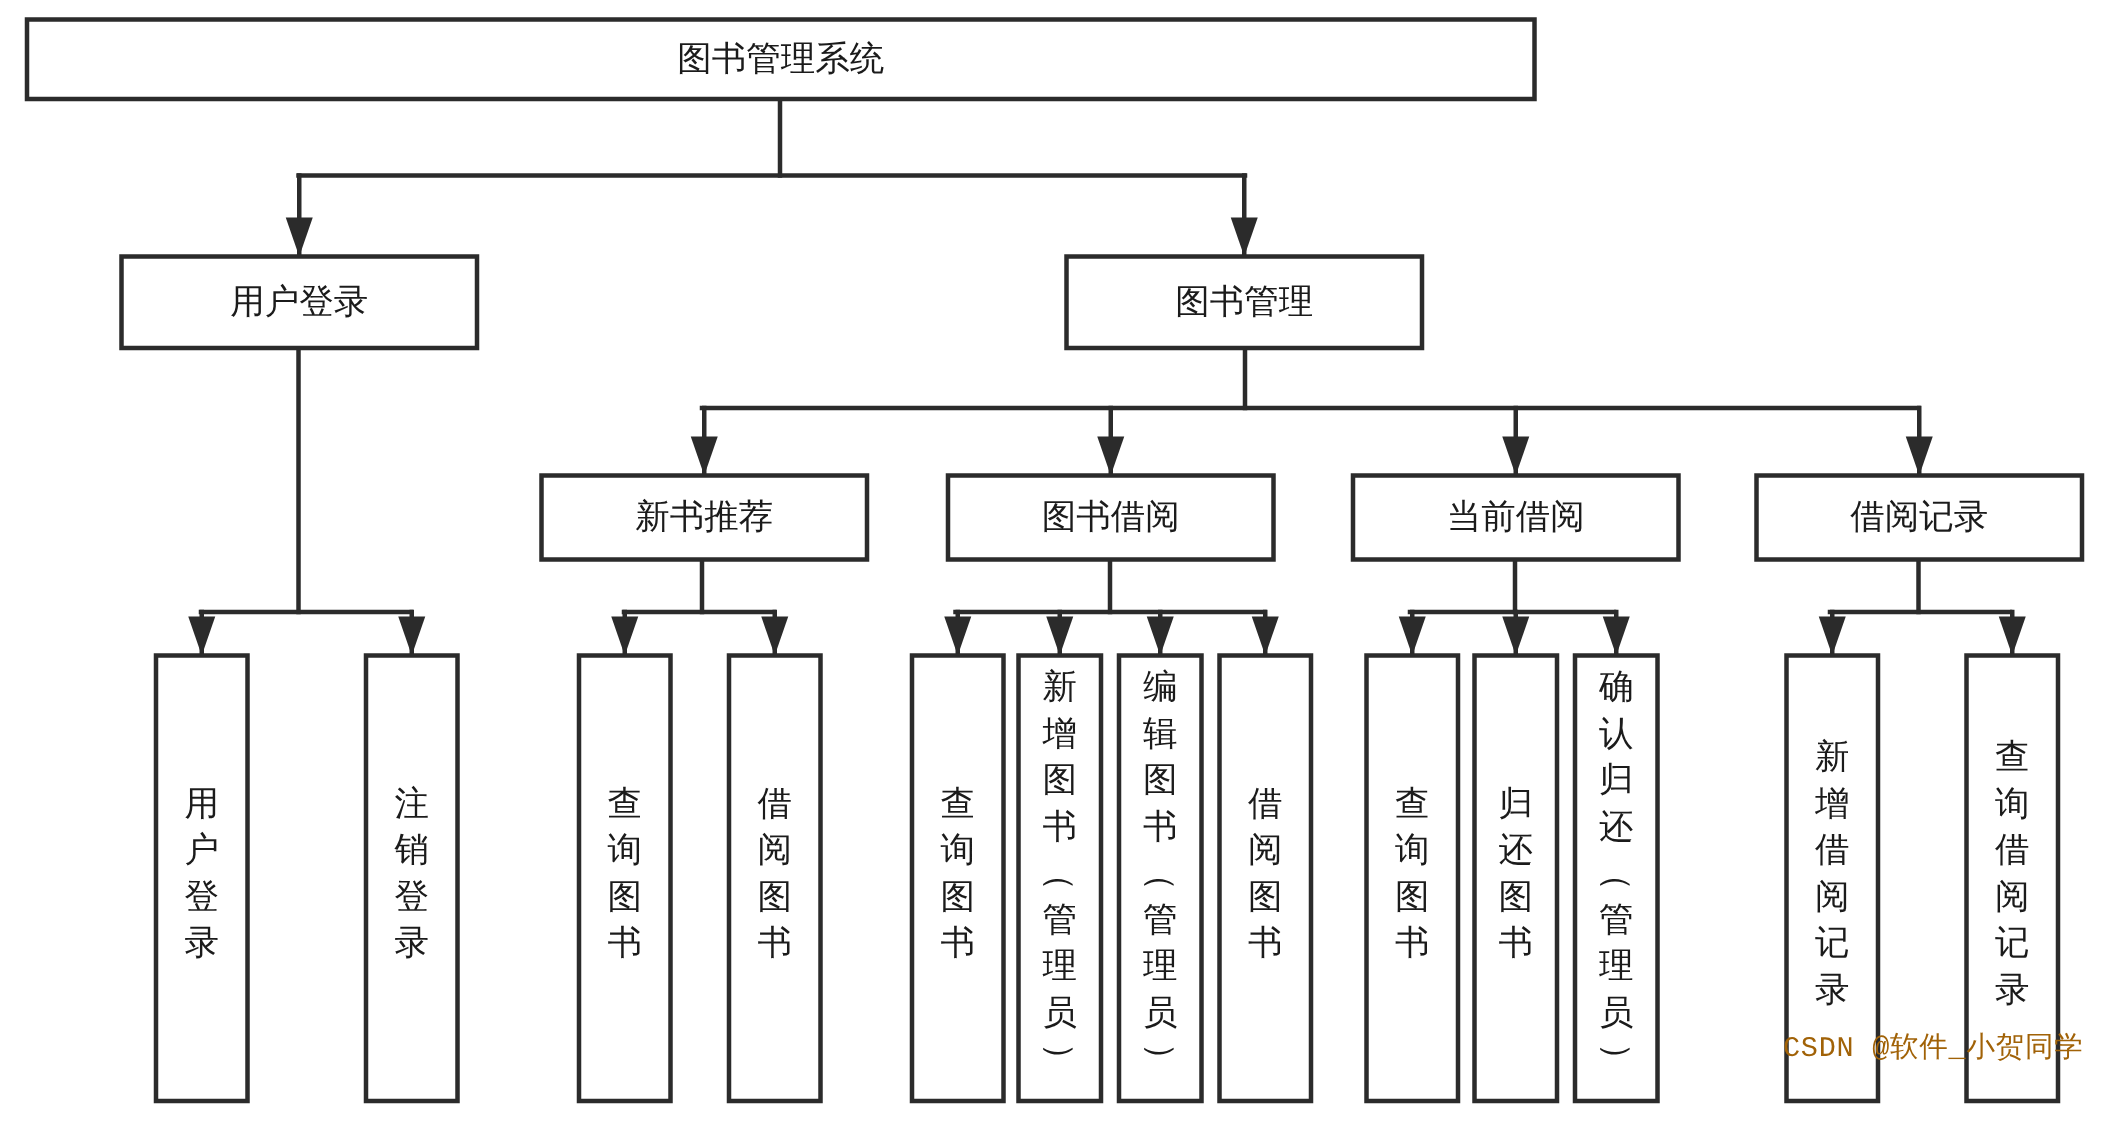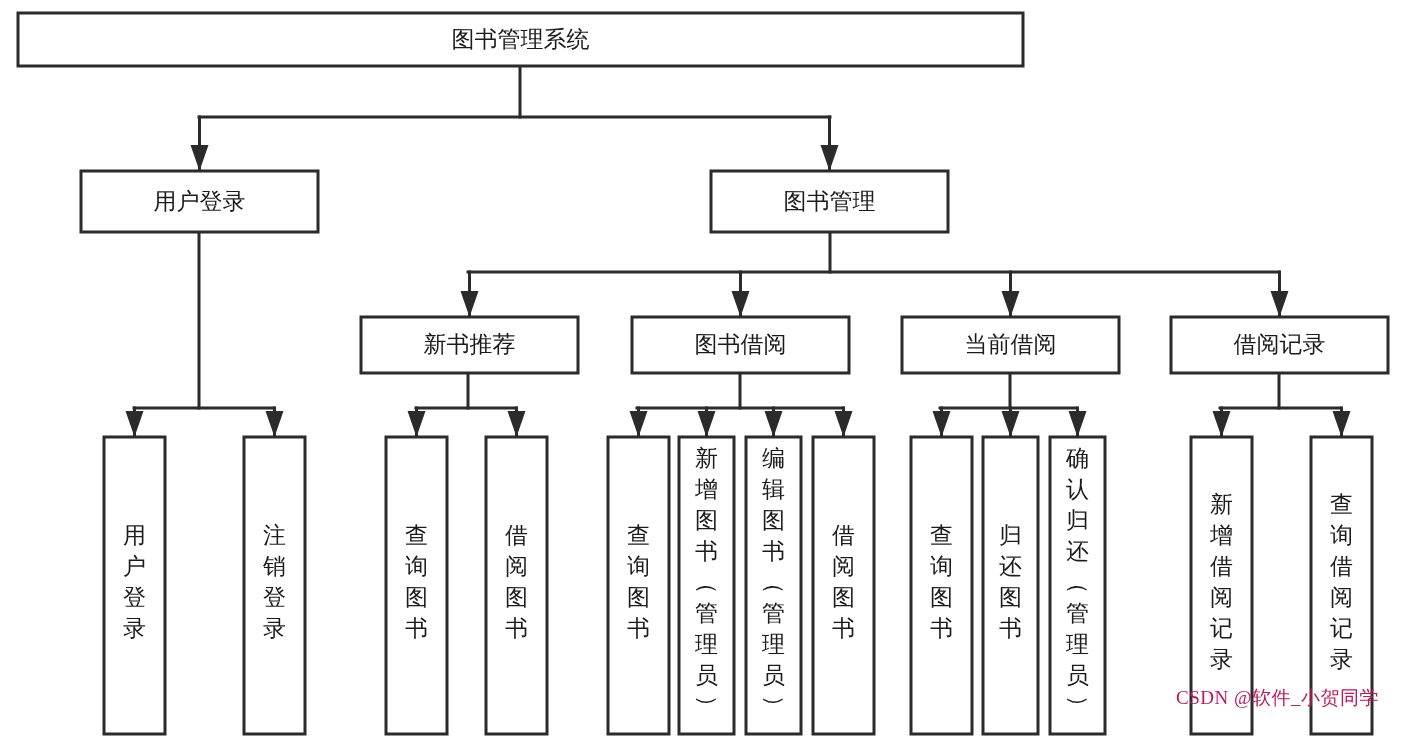--- a/index.html
+++ b/index.html
@@ -48,25 +48,25 @@
     text-anchor: middle;
     dominant-baseline: middle;
   }
   .node-label-v {
     font-family: "Liberation Sans", "DejaVu Sans", sans-serif;
     font-size: 23px;
     fill: #1b1b1b;
   }
   .watermark {
     position: absolute;
-    right: 26px;
+    right: 16px;
     bottom: 4px;
-    font-family: Liberation Serif, serif;
+    font-family: Liberation Mono, monospace;
     font-size: 19px;
-    color: #be185d;
+    color: #a16207;
     white-space: nowrap;
     letter-spacing: 0.5px;
   }
 </style>
 </head>
 <body>
 
 <div id="diagram-root">
   <svg class="flow" viewBox="0 0 1405 747">
     <g id="edges-layer">

